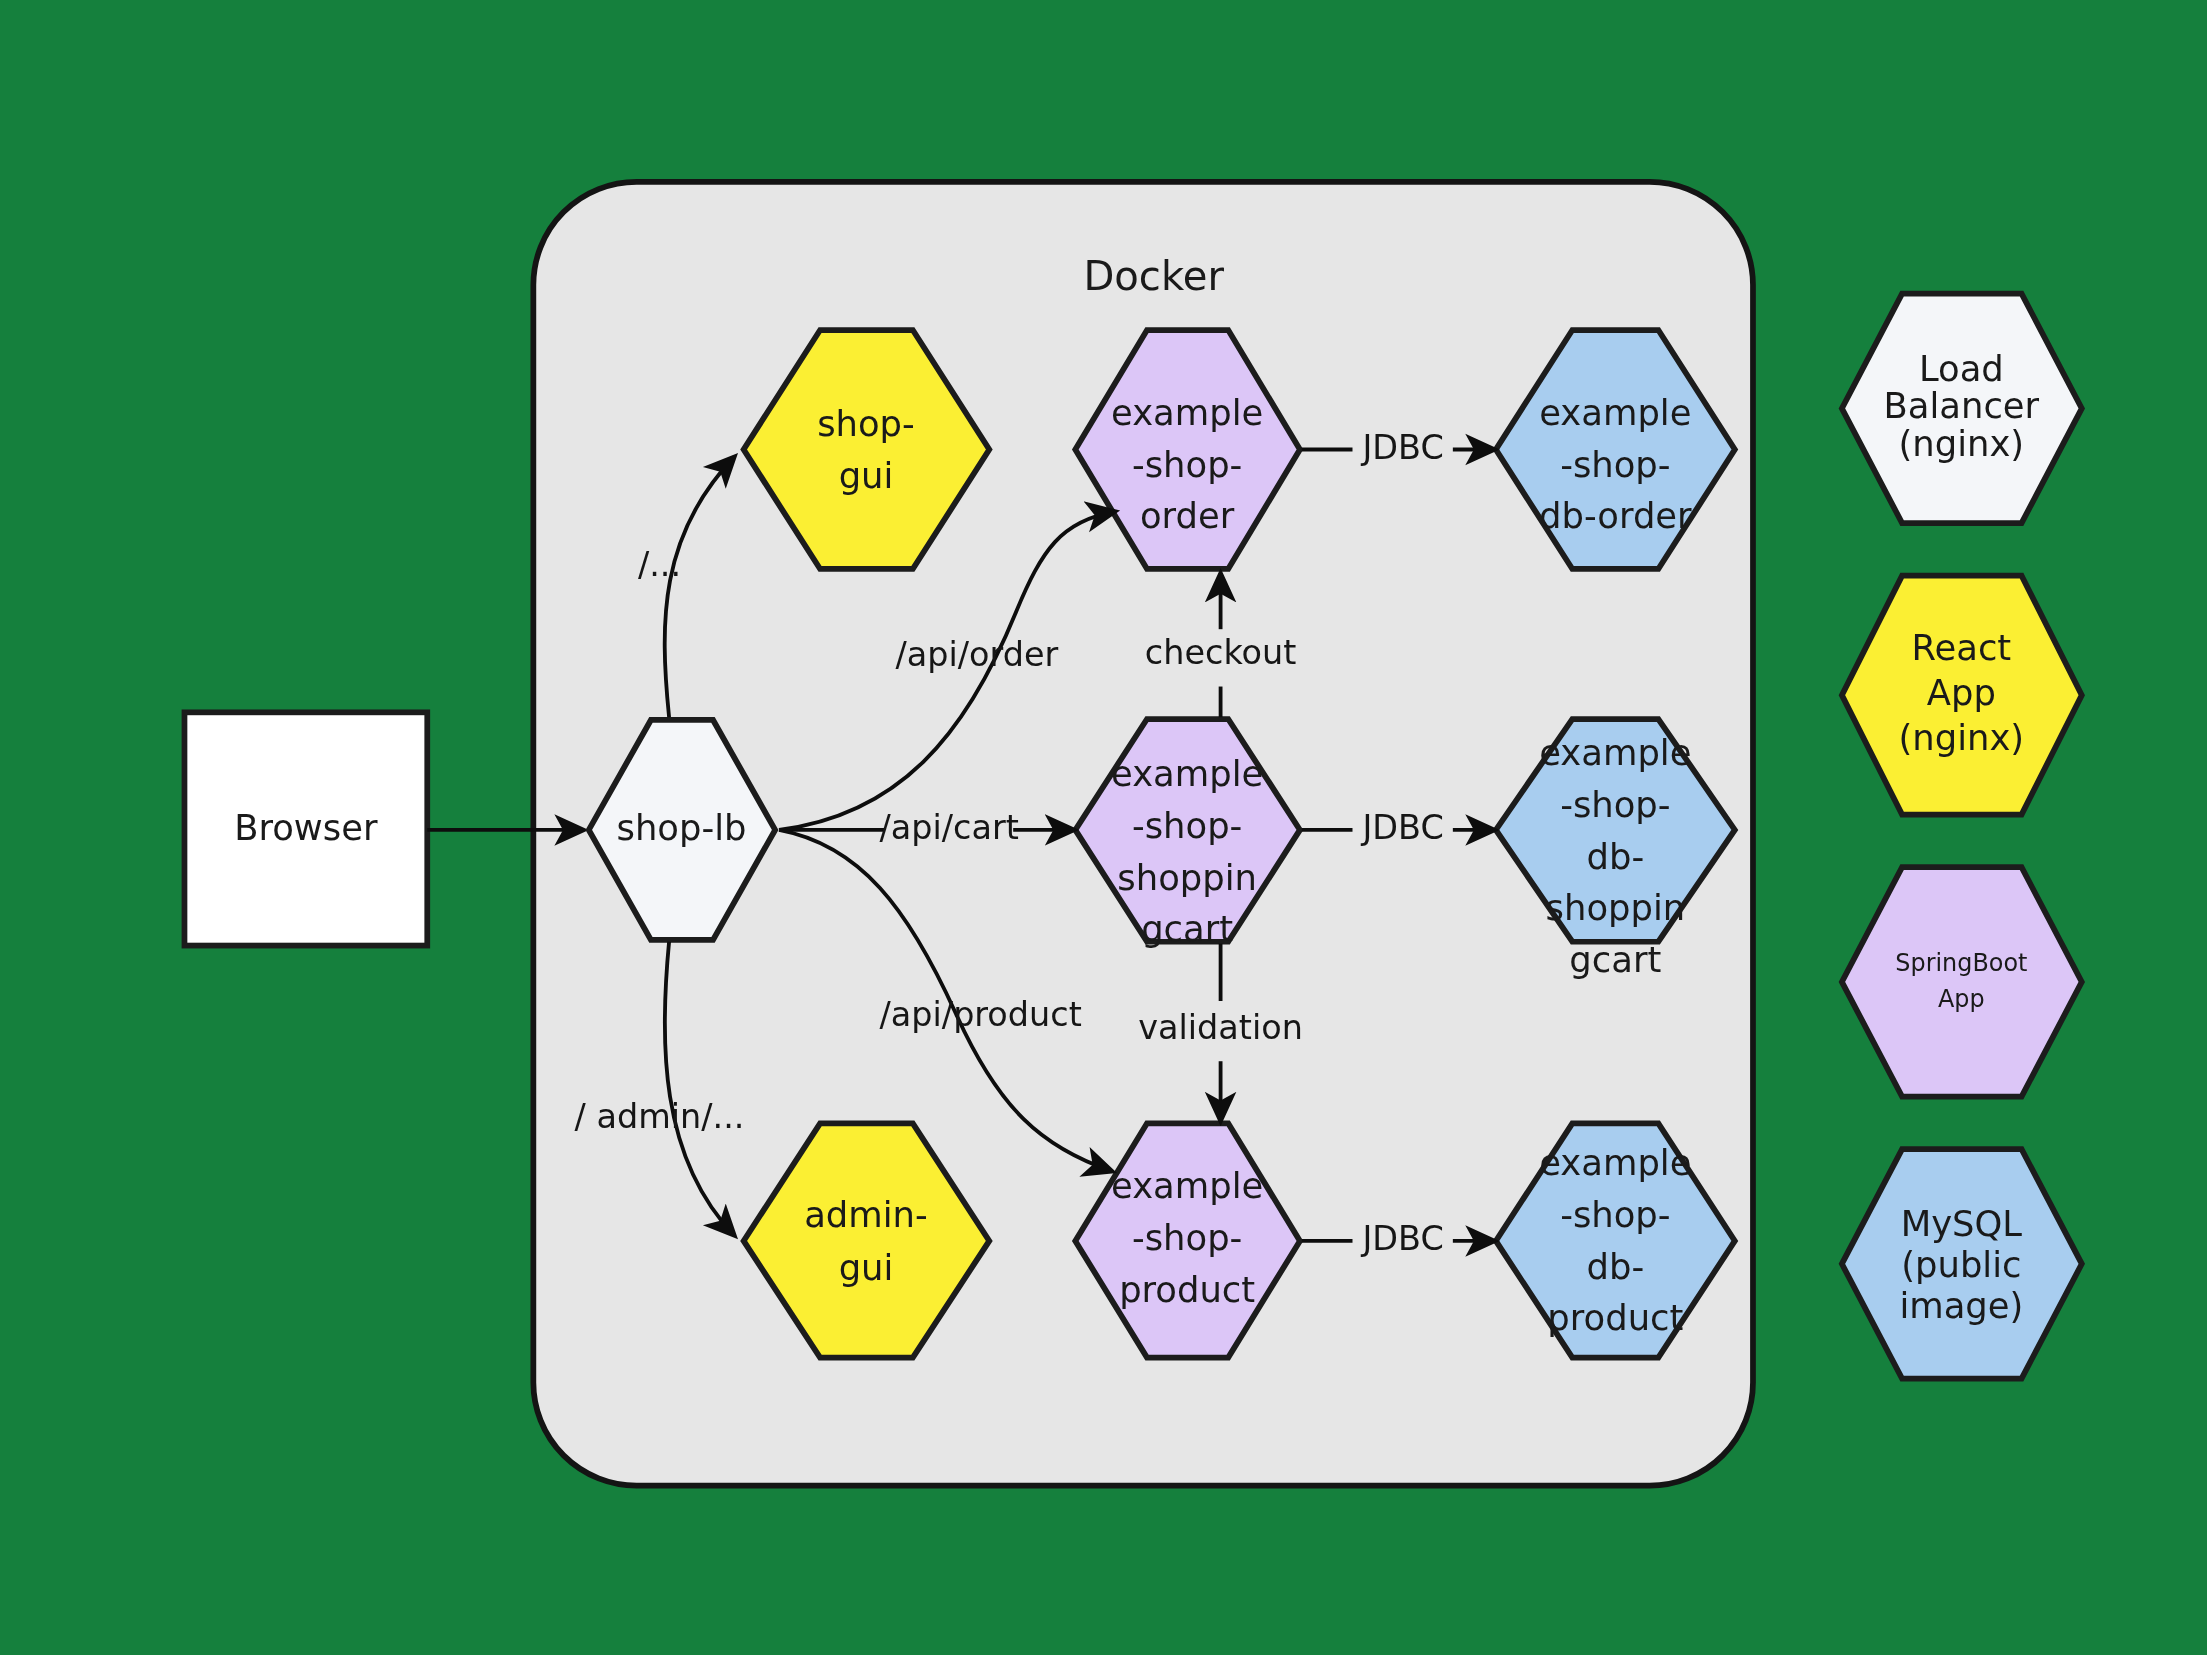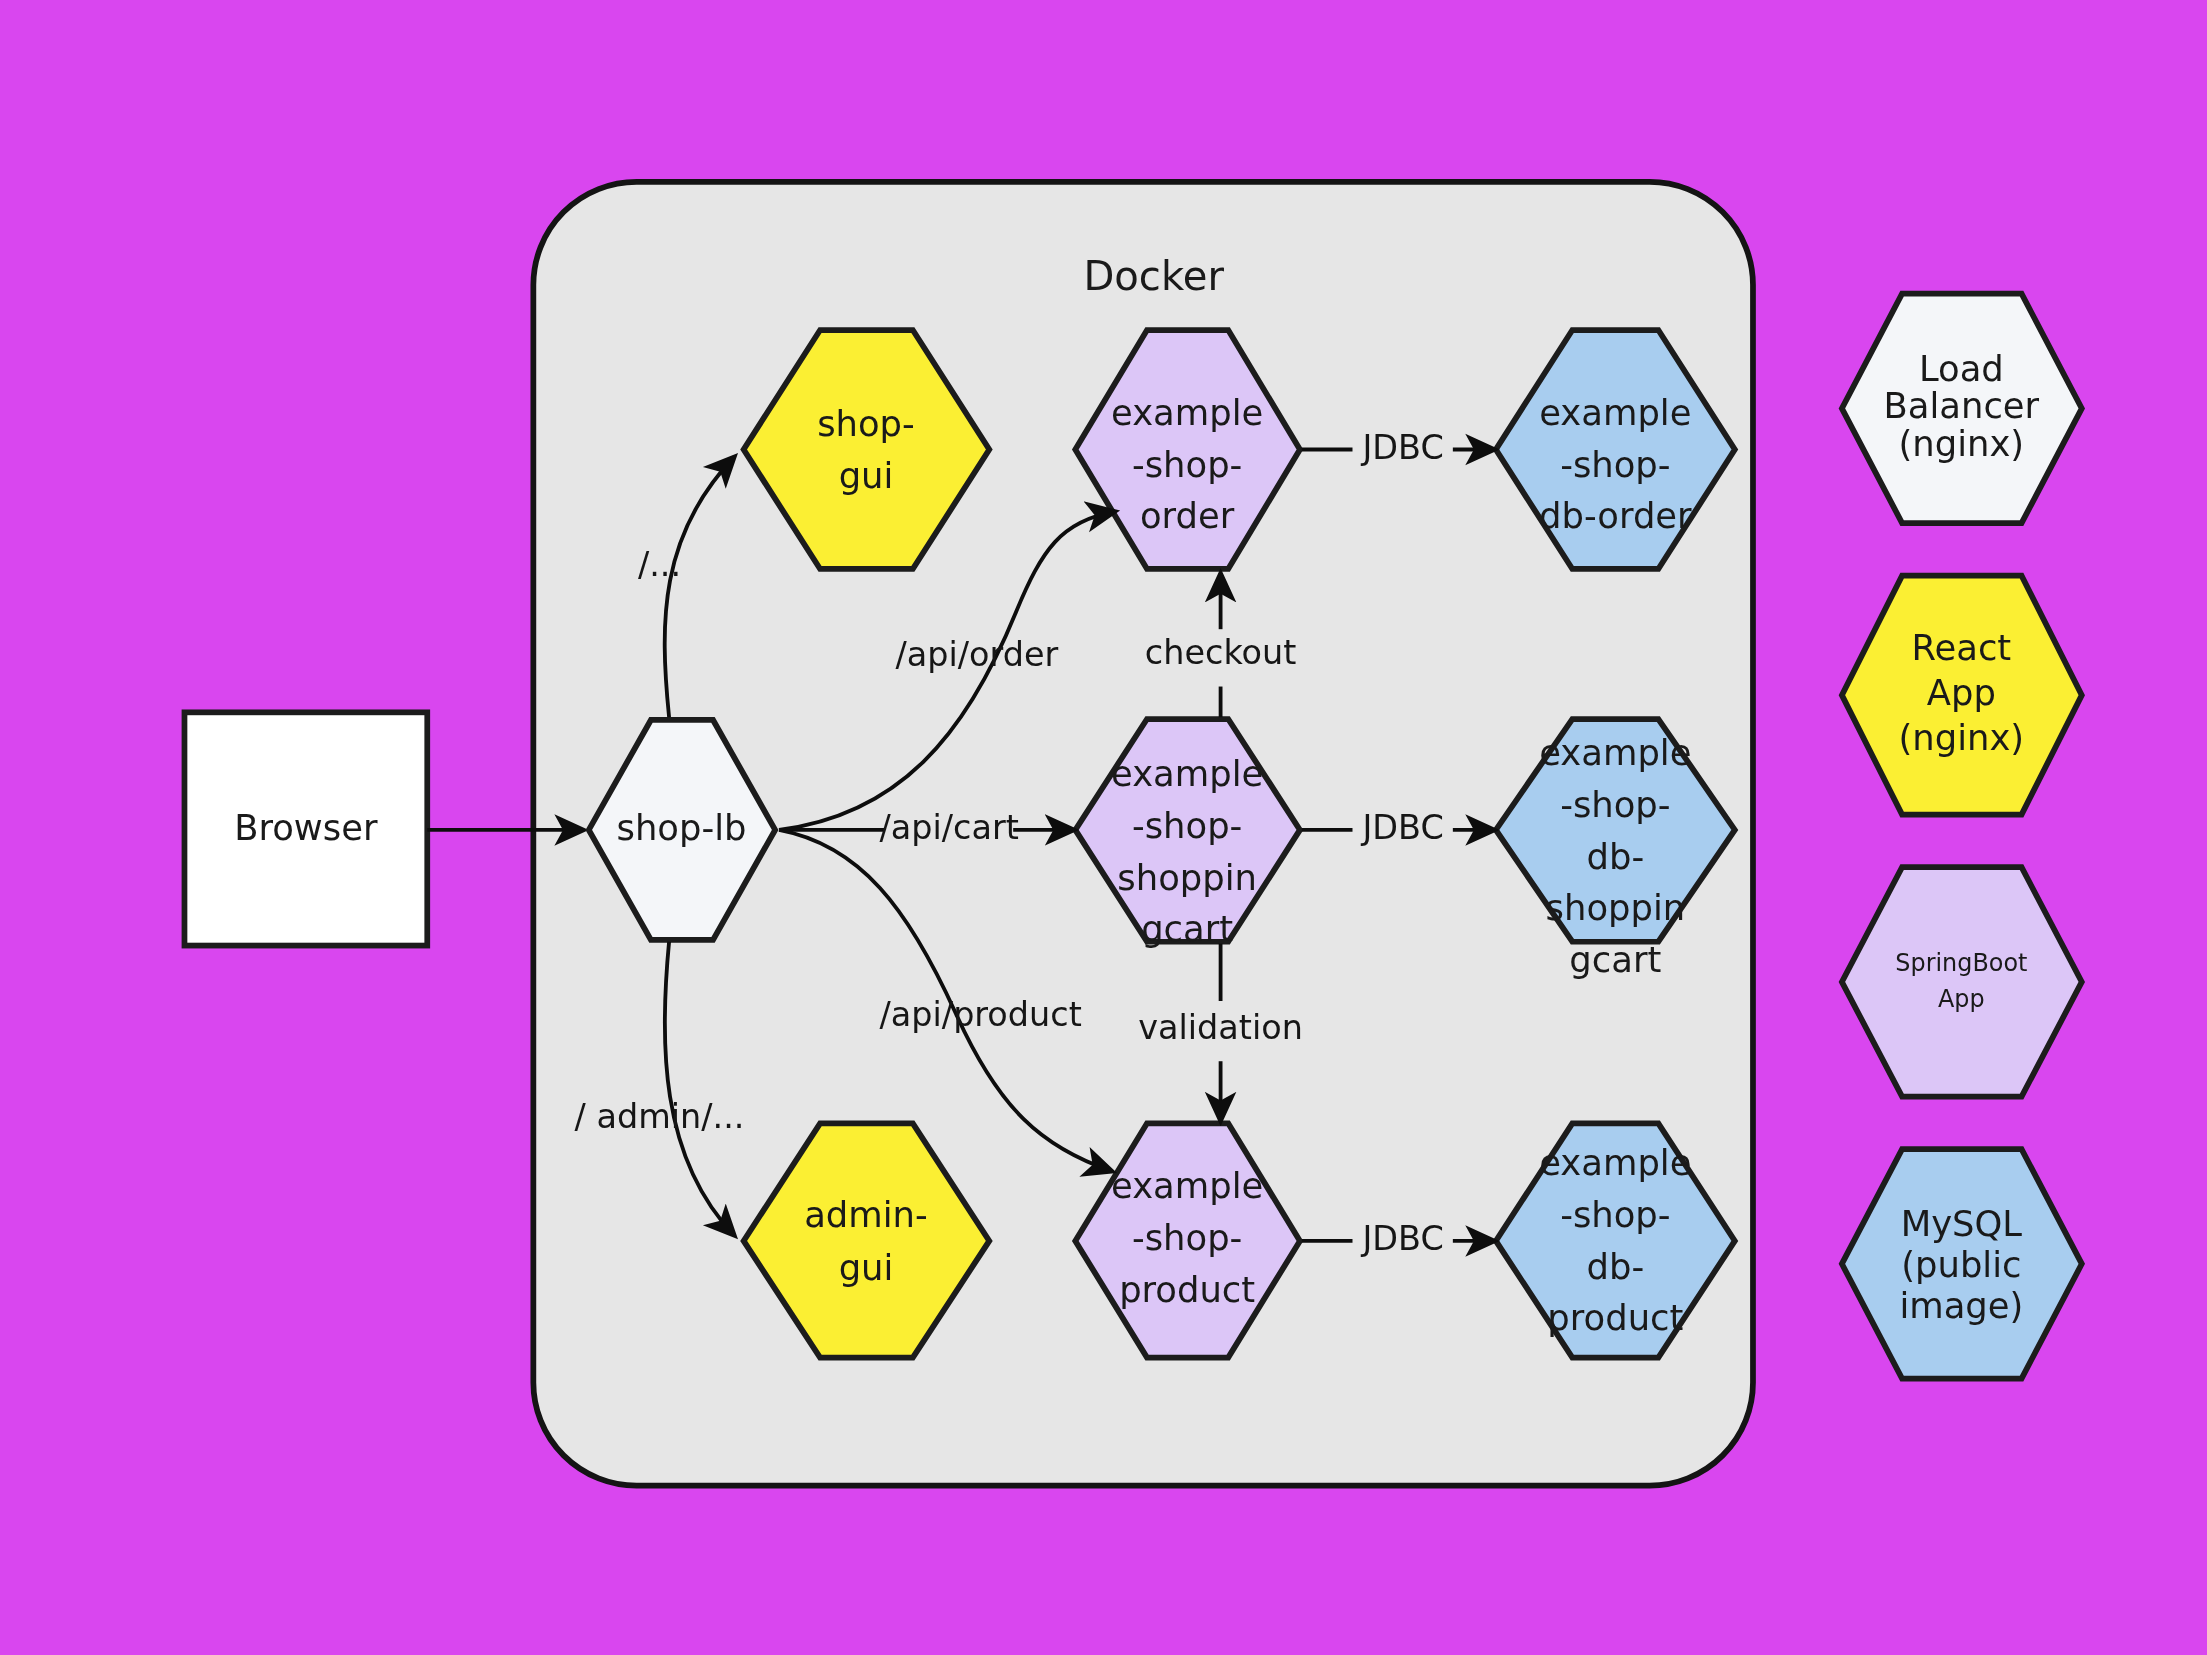--- a/index.html
+++ b/index.html
@@ -11,21 +11,21 @@
   body {
     width: 2207px;
     height: 1656px;
     overflow: hidden;
     font-family: "DejaVu Sans", sans-serif;
   }
   #diagram-root {
     position: relative;
     width: 2207px;
     height: 1656px;
-    background: #d946ef;
+    background: #15803d;
   }
   svg#diagram-svg {
     display: block;
     width: 2207px;
     height: 1656px;
   }
   .node-label {
     font-family: "DejaVu Sans", sans-serif;
     fill: #1a1a1a;
     text-anchor: middle;

